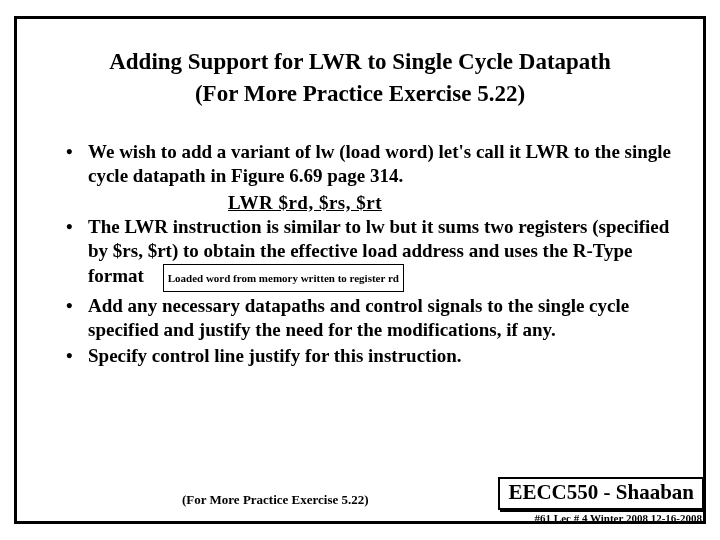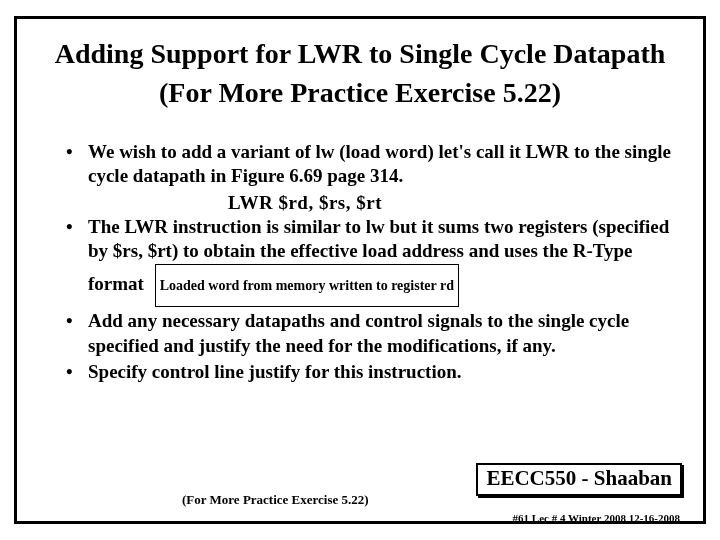--- a/index.html
+++ b/index.html
@@ -13,26 +13,26 @@
   .slide-border {
     position: absolute;
     top: 16px;
     left: 14px;
     width: 692px;
     height: 508px;
     border: 3px solid #000;
   }
   .title-block {
     position: absolute;
-    top: 34px;
+    top: 46px;
     left: 40px;
     width: 640px;
     text-align: center;
     font-weight: bold;
-    font-size: 28px;
+    font-size: 23px;
     line-height: 1.4;
   }
   .body {
     position: absolute;
     top: 140px;
     left: 62px;
     width: 620px;
     font-size: 19px;
     font-weight: bold;
     line-height: 1.28;
@@ -46,56 +46,57 @@
     flex-shrink: 0;
     text-align: left;
     padding-left: 4px;
   }
   .bullet-text {
     flex: 1;
   }
   .inst-line {
     margin-left: 166px;
     letter-spacing: 0.5px;
+    text-decoration: underline;
   }
   .inline-box {
     display: inline-block;
     border: 1.5px solid #000;
-    font-size: 14px;
-    padding: 12px 4px;
+    font-size: 11px;
+    padding: 6px 4px;
     vertical-align: baseline;
     font-weight: bold;
-    margin-left: 6px;
+    margin-left: 14px;
   }
   .footer-note {
     position: absolute;
     bottom: 32px;
     left: 182px;
     font-size: 13px;
     font-weight: bold;
   }
   .footer-block {
     position: absolute;
     bottom: 16px;
-    right: 38px;
+    right: 16px;
     text-align: right;
   }
   .footer-course {
     display: inline-block;
     border: 2px solid #000;
     box-shadow: 2px 2px 0 #000;
     padding: 1px 8px 3px 8px;
     font-size: 21px;
     font-weight: bold;
     background: #fff;
   }
   .footer-meta {
     font-size: 11px;
     font-weight: bold;
-    margin-top: 16px;
+    margin-top: 2px;
     padding-right: 2px;
   }
 </style>
 </head>
 <body>
 
 <div class="slide-border"></div>
 
 <div class="title-block">
   <div>Adding Support for LWR to Single Cycle Datapath</div>

